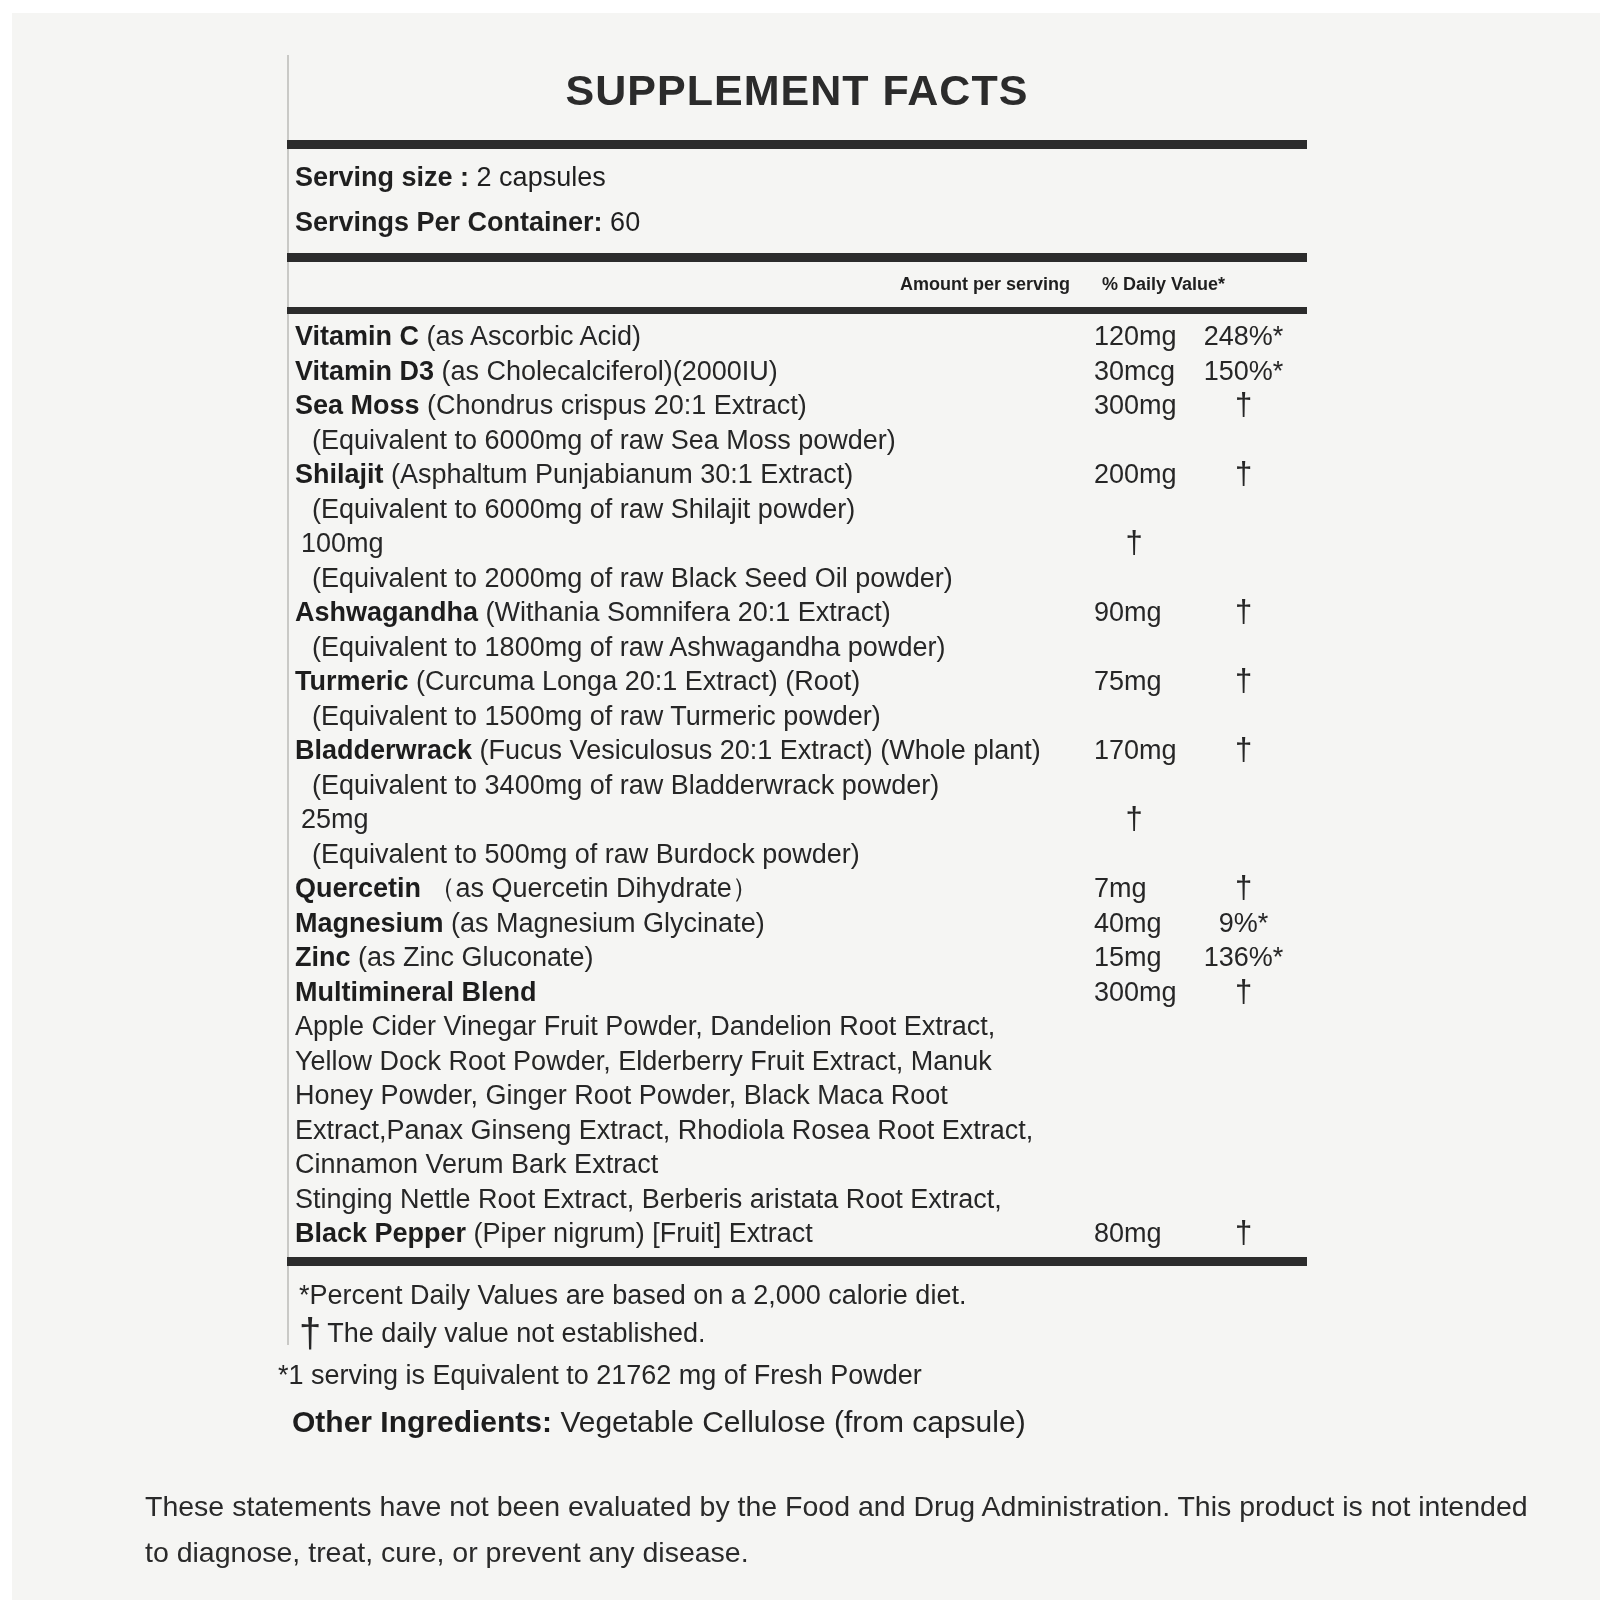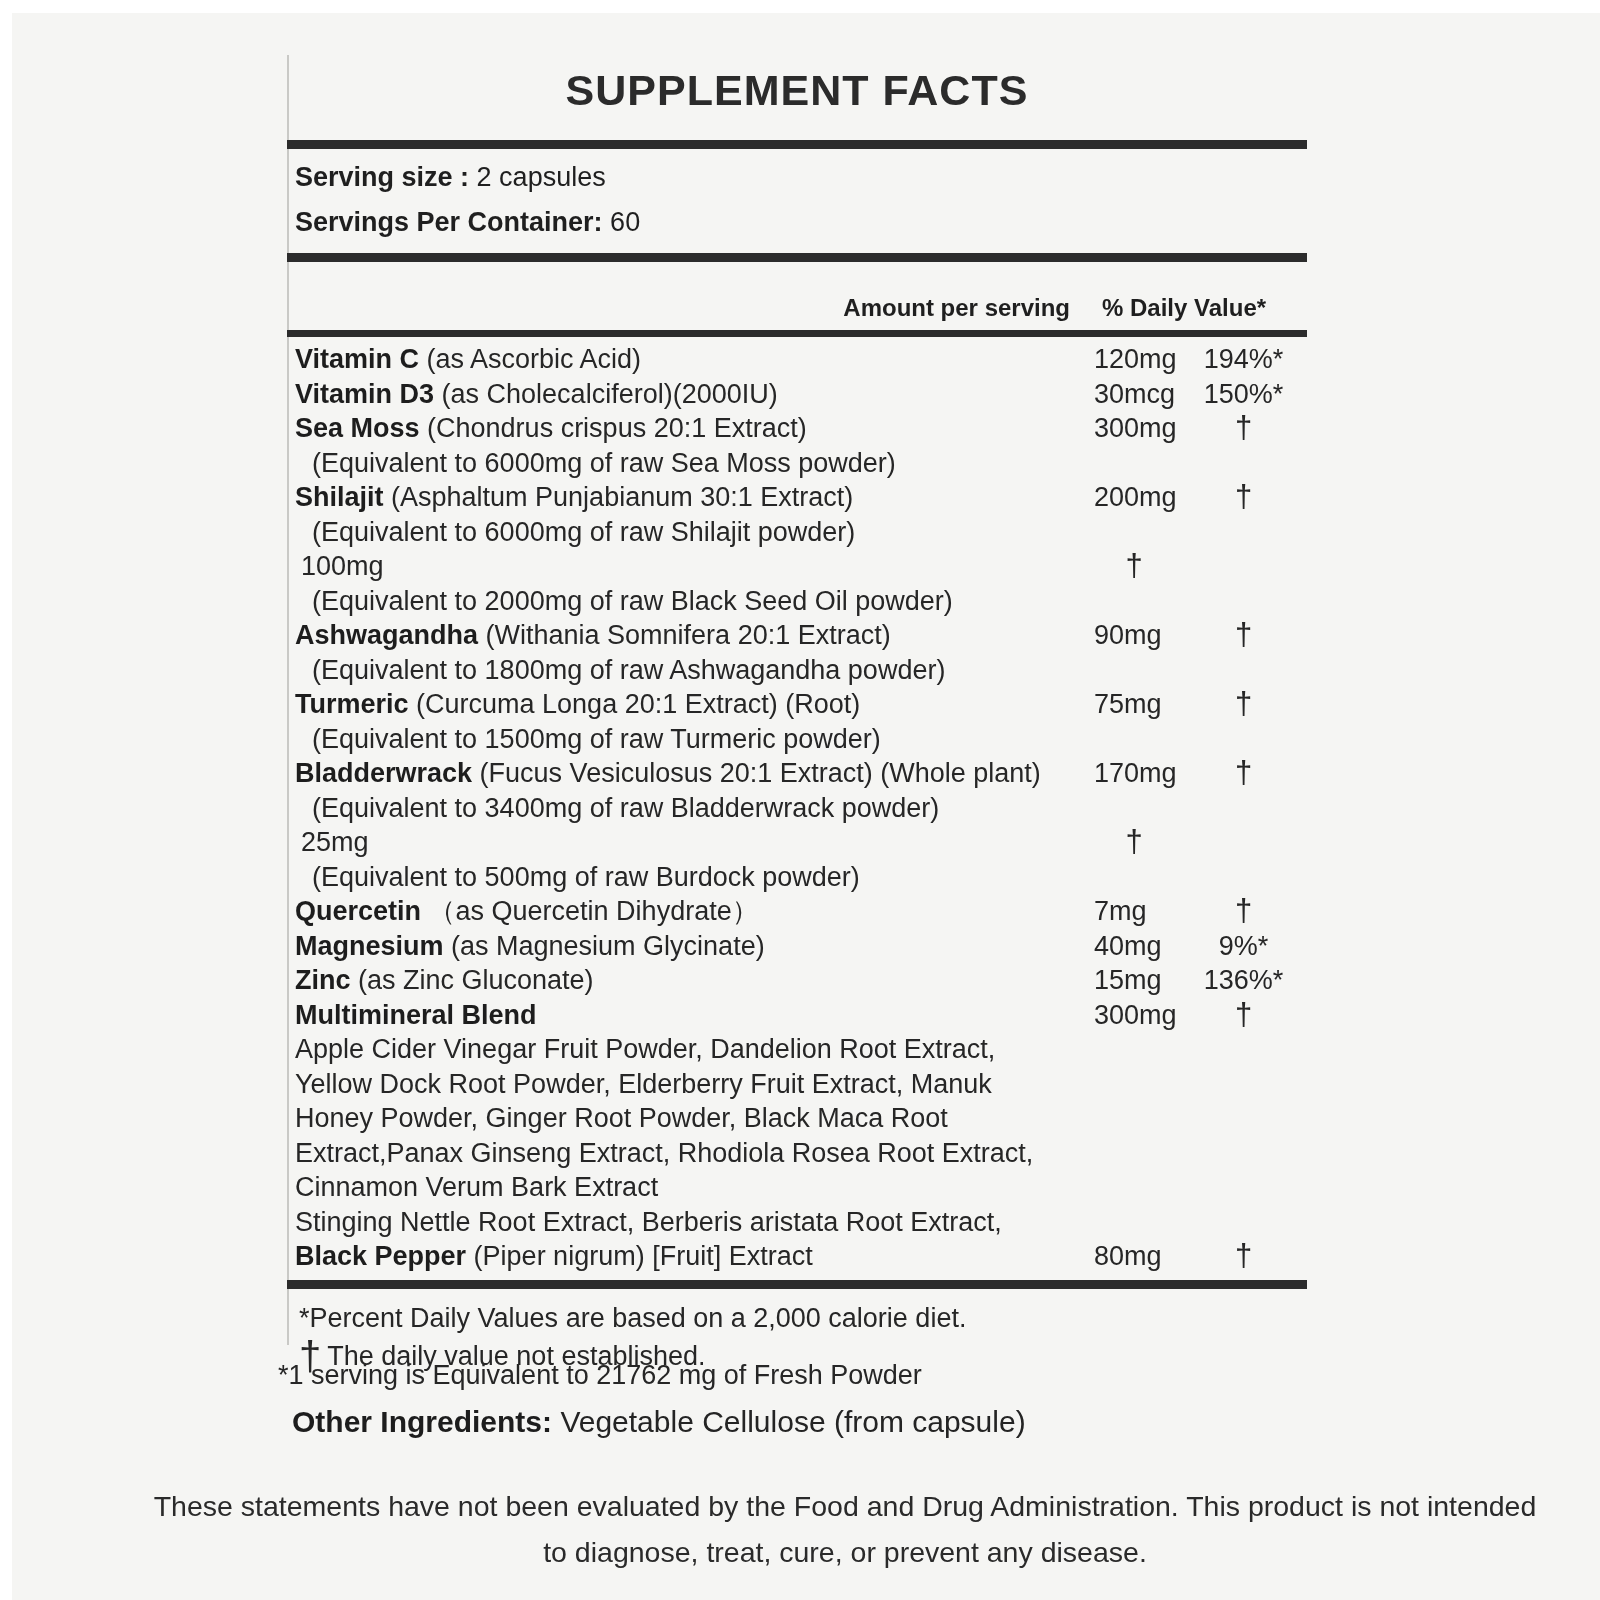--- a/index.html
+++ b/index.html
@@ -17,21 +17,21 @@
     font-size:43px;font-weight:bold;color:#2b2b2b;text-align:center;
     letter-spacing:1px;line-height:100px;height:100px;white-space:nowrap;
   }
   .bar{height:9px;background:#2c2c2c;}
   .bar.thin{height:7px;}
   .serving-block{padding:6px 0 8px 8px;}
   .serving-line{font-size:27px;line-height:45px;white-space:nowrap;color:#1f1f1f;}
   .serving-line .b{font-weight:bold;}
   .cols-header{
     display:grid;grid-template-columns:1fr 207px;align-items:center;
-    height:45px;font-size:24px;font-weight:bold;color:#1f1f1f;margin-top:23px;
+    height:45px;font-size:18px;font-weight:bold;color:#1f1f1f;
   }
   .cols-header .amount-head{text-align:right;padding-right:30px;white-space:nowrap;}
   .cols-header .dv-head{text-align:left;padding-left:2px;white-space:nowrap;}
   .rows{padding:5px 0 6px 8px;font-size:27px;line-height:34.5px;color:#262626;}
   .row{display:grid;grid-template-columns:1fr 92px 127px;}
   .row .name{white-space:nowrap;}
   .row .name .b{font-weight:bold;color:#1d1d1d;}
   .row .amt{padding-left:6px;white-space:nowrap;}
   .row .dv{text-align:center;white-space:nowrap;}
   .row .dv.dag{font-size:31px;}
@@ -41,21 +41,21 @@
   .footnotes .dagger-big{font-size:40px;vertical-align:-5px;padding-right:6px;}
   .below-note{
     position:absolute;left:278px;top:1360px;font-size:27px;color:#262626;white-space:nowrap;
   }
   .other-ingredients{
     position:absolute;left:292px;top:1405px;font-size:30px;color:#242424;white-space:nowrap;
   }
   .other-ingredients .b{font-weight:bold;color:#1d1d1d;}
   .disclaimer{
     position:absolute;left:145px;top:1483px;width:1400px;
-    font-size:28.5px;line-height:46px;color:#2a2a2a;text-align:center;
+    font-size:28.5px;line-height:46px;color:#2a2a2a;
   }
 </style>
 </head>
 <body>
 
 <div class="page-bg"></div>
 <div class="panel-left-border"></div>
 
 <div class="panel">
   <div class="title">SUPPLEMENT FACTS</div>
@@ -79,21 +79,21 @@
     <div class="amount-head">Amount per serving</div>
     <div class="dv-head">% Daily Value*</div>
   </div>
 
   <div class="bar thin"></div>
 
   <div class="rows">
       <div class="row">
         <div class="cell name"><span class="b">Vitamin C</span> (as Ascorbic Acid)</div>
         <div class="cell amt">120mg</div>
-        <div class="cell dv">194%*</div>
+        <div class="cell dv">248%*</div>
       </div>
       <div class="row">
         <div class="cell name"><span class="b">Vitamin D3</span> (as Cholecalciferol)(2000IU)</div>
         <div class="cell amt">30mcg</div>
         <div class="cell dv">150%*</div>
       </div>
       <div class="row">
         <div class="cell name"><span class="b">Sea Moss</span> (Chondrus crispus 20:1 Extract)</div>
         <div class="cell amt">300mg</div>
         <div class="cell dv dag">†</div>

